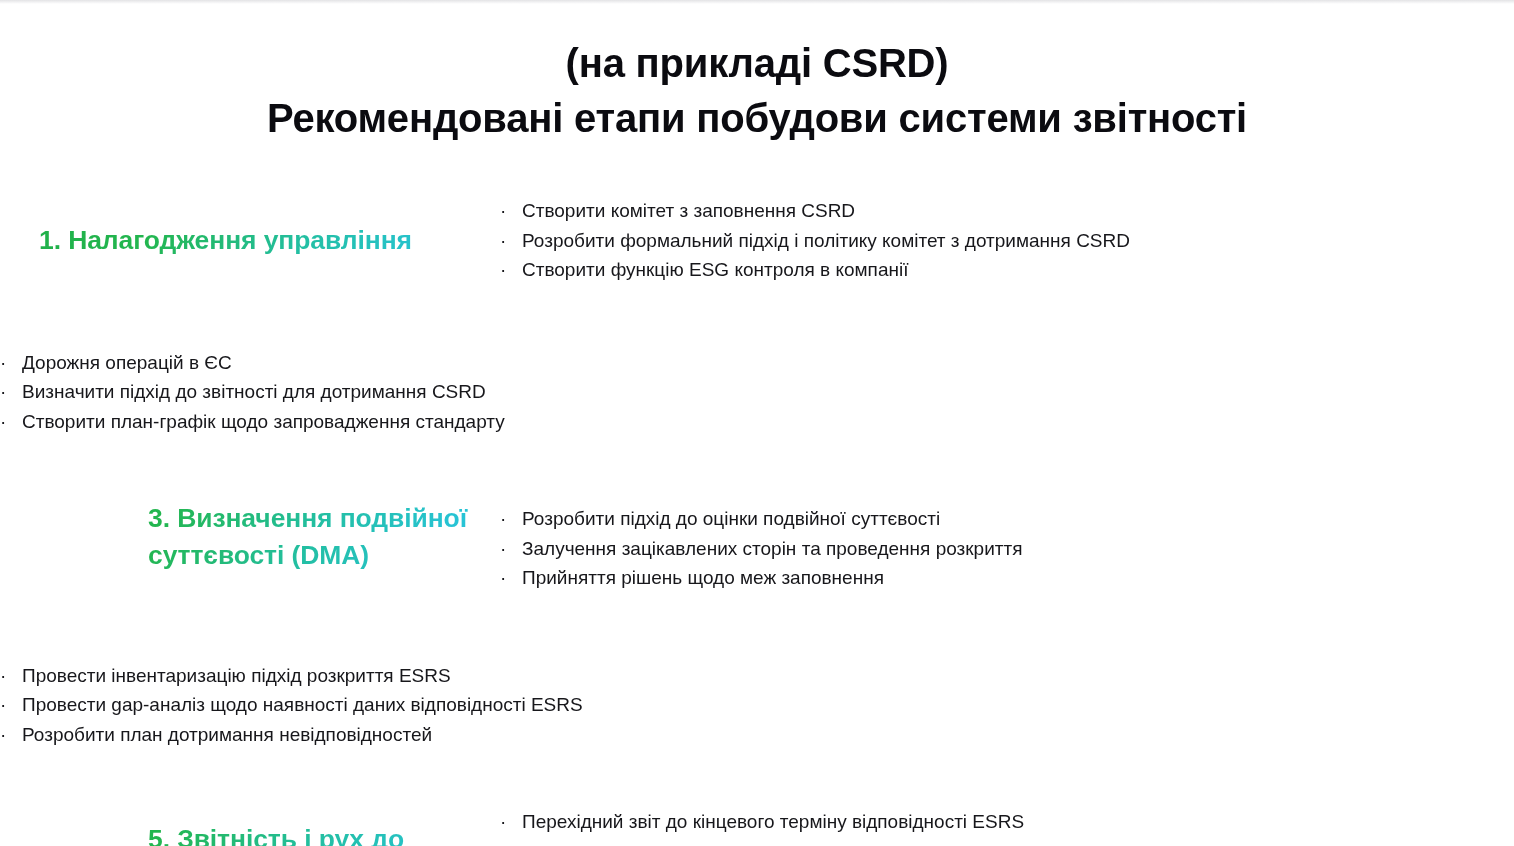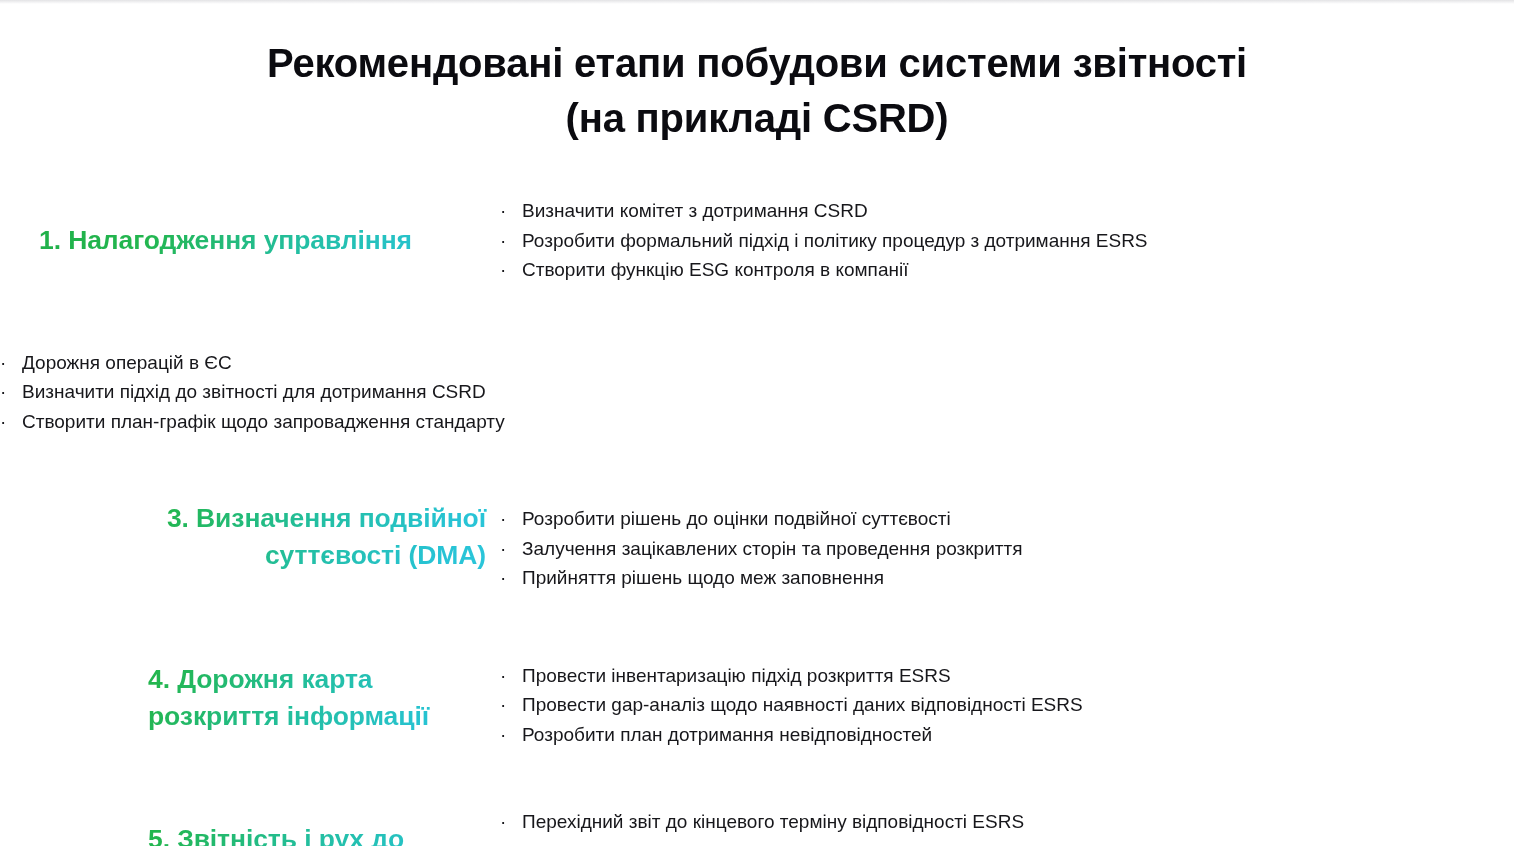--- a/index.html
+++ b/index.html
@@ -107,54 +107,54 @@
 
   
   .step-1 { margin-top: 0; }
   .step-2 { margin-top: 58px; }
   .step-3 { margin-top: 64px; }
   .step-4 { margin-top: 68px; }
   .step-5 { margin-top: 58px; }
 
   .step-1 .step-heading { padding-top: 26px; padding-left: 39px; }
   .step-2 .step-heading { padding-top: 0px; }
-  .step-3 .step-heading { padding-top: 0px; text-align: right; }
+  .step-3 .step-heading { padding-top: 0px; }
   .step-4 .step-heading { padding-top: 0px; }
   .step-5 .step-heading { padding-top: 14px; }
 
   .step-1 .step-bullets { padding-top: 0px; }
   .step-2 .step-bullets { padding-top: 5px; }
   .step-3 .step-bullets { padding-top: 4px; }
   .step-4 .step-bullets { padding-top: 0px; }
   .step-5 .step-bullets { padding-top: 0px; }
 </style>
 </head>
 <body>
 
 <div class="top-edge"></div>
 
 <div class="slide">
 
   <div class="title-block">
+    <span class="title-line">(на прикладі CSRD)</span>
     <span class="title-line">Рекомендовані етапи побудови системи звітності</span>
-    <span class="title-line">(на прикладі CSRD)</span>
   </div>
 
   <div class="steps">
 
     <div class="step step-1">
       <div class="step-heading">1. Налагодження управління</div>
       <div class="step-bullets">
         <div class="bullet">
           <span class="bullet-marker">·</span>
-          <span class="bullet-text">Визначити комітет з дотримання CSRD</span>
-        </div>
-        <div class="bullet">
-          <span class="bullet-marker">·</span>
-          <span class="bullet-text">Розробити формальний підхід і політику процедур з дотримання ESRS</span>
+          <span class="bullet-text">Створити комітет з заповнення CSRD</span>
+        </div>
+        <div class="bullet">
+          <span class="bullet-marker">·</span>
+          <span class="bullet-text">Розробити формальний підхід і політику комітет з дотримання CSRD</span>
         </div>
         <div class="bullet">
           <span class="bullet-marker">·</span>
           <span class="bullet-text">Створити функцію ESG контроля в компанії</span>
         </div>
       </div>
     </div>
 
     <div class="step step-2">
       <div class="step-bullets">
@@ -171,35 +171,34 @@
           <span class="bullet-text">Створити план-графік щодо запровадження стандарту</span>
         </div>
       </div>
     </div>
 
     <div class="step step-3">
       <div class="step-heading">3. Визначення подвійної суттєвості (DMA)</div>
       <div class="step-bullets">
         <div class="bullet">
           <span class="bullet-marker">·</span>
-          <span class="bullet-text">Розробити рішень до оцінки подвійної суттєвості</span>
+          <span class="bullet-text">Розробити підхід до оцінки подвійної суттєвості</span>
         </div>
         <div class="bullet">
           <span class="bullet-marker">·</span>
           <span class="bullet-text">Залучення зацікавлених сторін та проведення розкриття</span>
         </div>
         <div class="bullet">
           <span class="bullet-marker">·</span>
           <span class="bullet-text">Прийняття рішень щодо меж заповнення</span>
         </div>
       </div>
     </div>
 
     <div class="step step-4">
-      <div class="step-heading">4. Дорожня карта розкриття інформації</div>
       <div class="step-bullets">
         <div class="bullet">
           <span class="bullet-marker">·</span>
           <span class="bullet-text">Провести інвентаризацію підхід розкриття ESRS</span>
         </div>
         <div class="bullet">
           <span class="bullet-marker">·</span>
           <span class="bullet-text">Провести gap-аналіз щодо наявності даних відповідності ESRS</span>
         </div>
         <div class="bullet">

